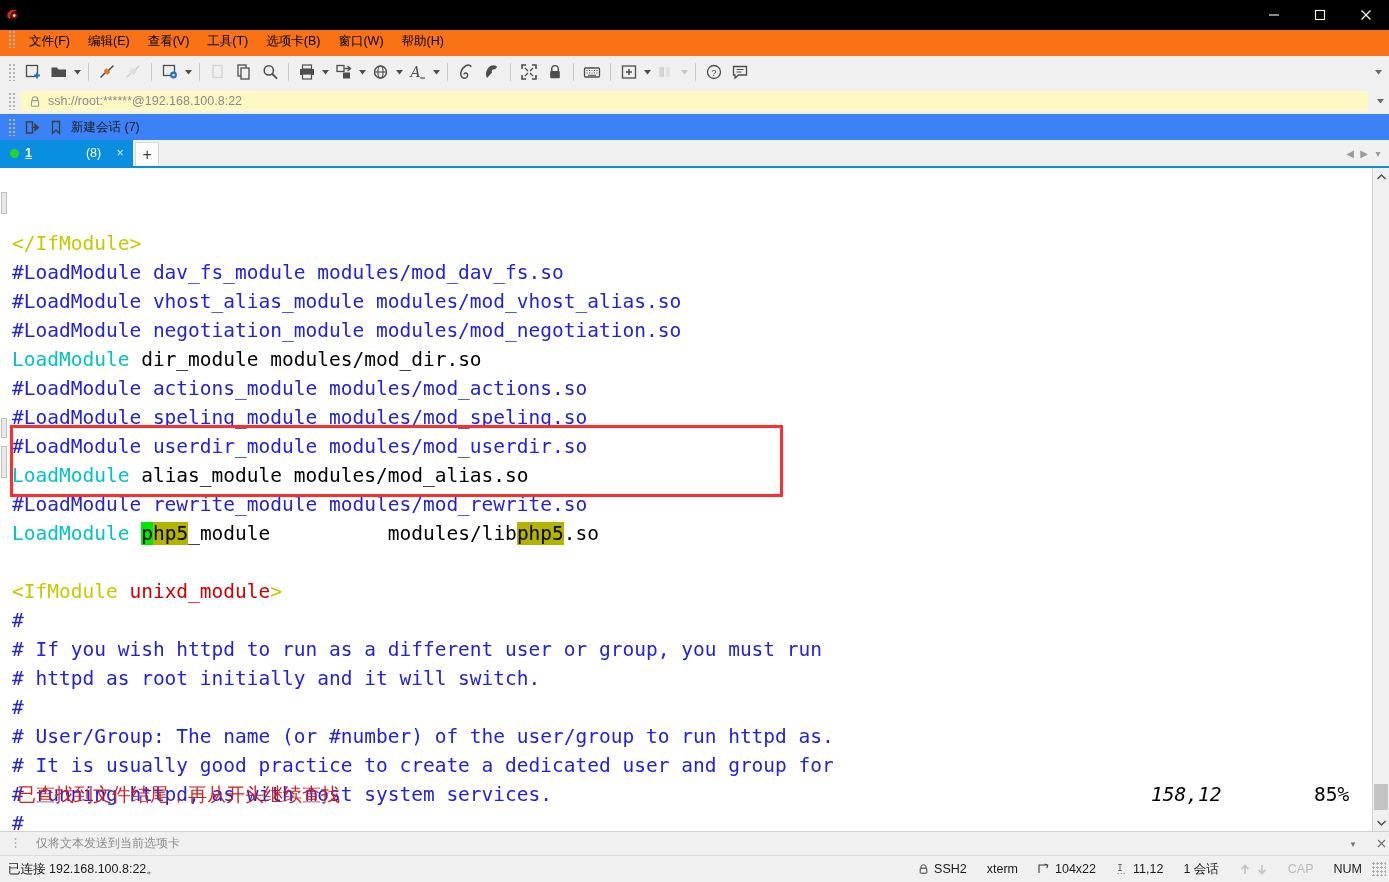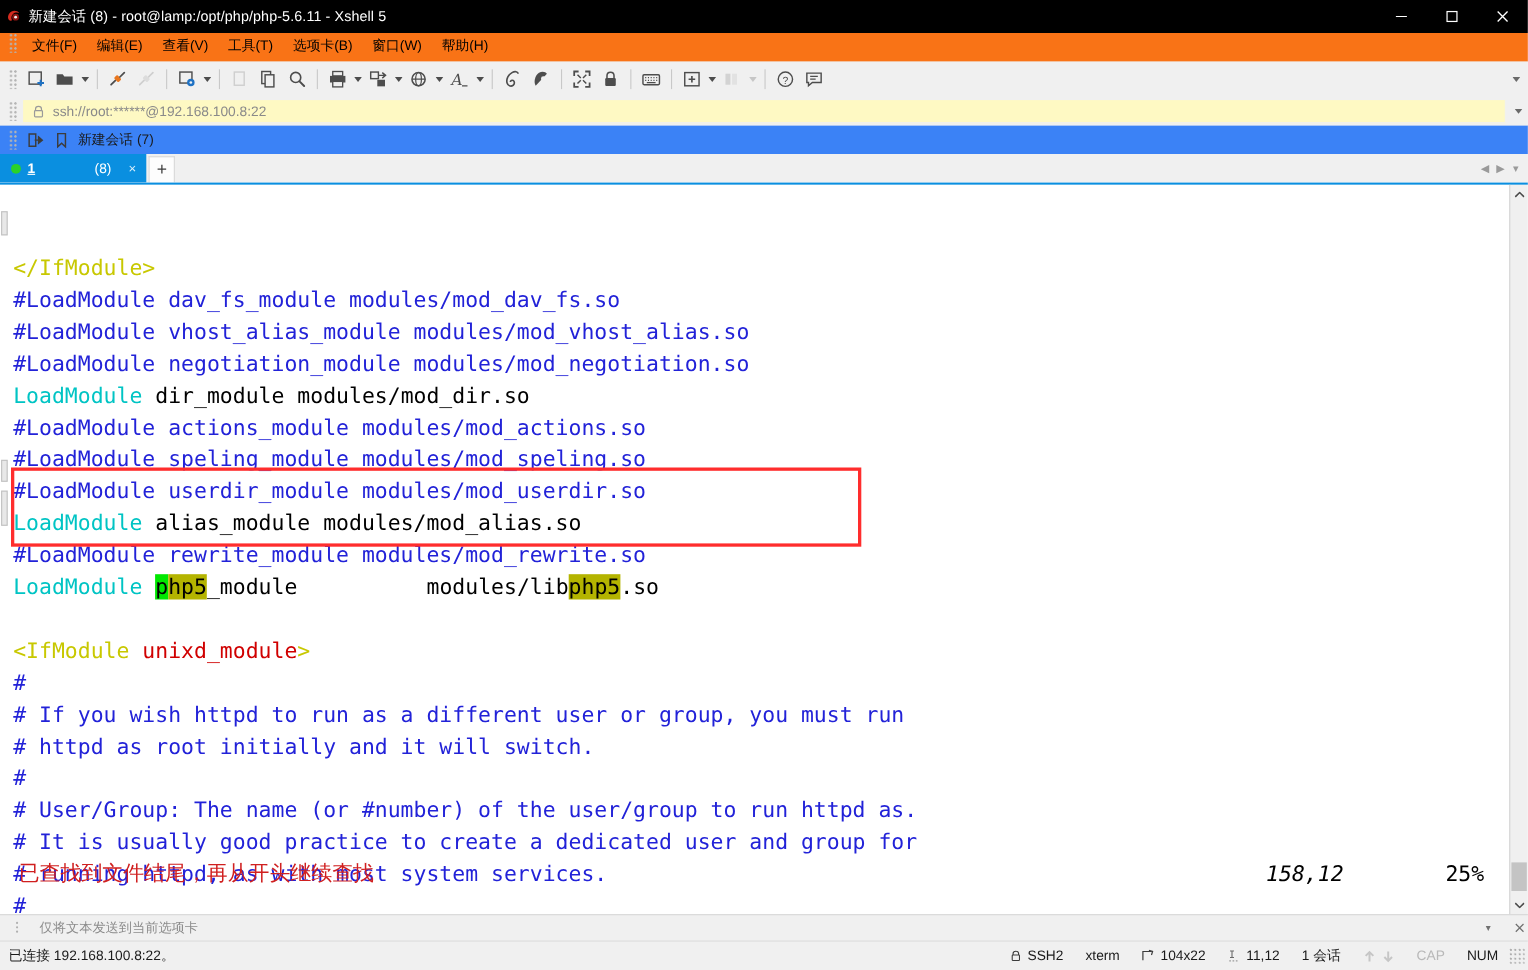--- a/index.html
+++ b/index.html
@@ -353,21 +353,20 @@
 <div id="app">
 
   <div class="titlebar">
     <div class="title-icon">
       <svg width="16" height="16" viewBox="0 0 16 16">
         <path d="M3 11 C1.5 9 2.5 5 5.5 3.5 C8 2.2 11 3 12.5 5 C11 4 8.5 4 7 5.5 C5 7.5 5 9.5 6 11.5 C4.8 12 3.8 11.8 3 11 Z" fill="#d42b1f"></path>
         <circle cx="9.2" cy="8.6" r="3.1" fill="#8c1410"></circle>
         <circle cx="9.2" cy="8.6" r="1.3" fill="#f2f2f2"></circle>
       </svg>
     </div>
-    <div class="title-text">新建会话 (8) - root@lamp:/opt/php/php-5.6.11 - Xshell 5</div>
     <div class="title-spacer"></div>
     <div class="wbtns">
       <div class="wbtn">
         <svg width="12" height="12" viewBox="0 0 12 12">
             <path d="M1 6 H11" stroke="#ffffff" stroke-width="1.1"></path>
           </svg>
       </div>
       <div class="wbtn">
         <svg width="12" height="12" viewBox="0 0 12 12">
             <rect x="1.5" y="1.5" width="9" height="9" fill="none" stroke="#ffffff" stroke-width="1.1"></rect>
@@ -665,21 +664,21 @@
     <div class="term" id="term">
       <div id="term-lines"><div class="line"><span class="c-yellow">&lt;/IfModule&gt;</span></div><div class="line"><span class="c-blue">#LoadModule dav_fs_module modules/mod_dav_fs.so</span></div><div class="line"><span class="c-blue">#LoadModule vhost_alias_module modules/mod_vhost_alias.so</span></div><div class="line"><span class="c-blue">#LoadModule negotiation_module modules/mod_negotiation.so</span></div><div class="line"><span class="c-cyan">LoadModule</span><span class="c-black"> dir_module modules/mod_dir.so</span></div><div class="line"><span class="c-blue">#LoadModule actions_module modules/mod_actions.so</span></div><div class="line"><span class="c-blue">#LoadModule speling_module modules/mod_speling.so</span></div><div class="line"><span class="c-blue">#LoadModule userdir_module modules/mod_userdir.so</span></div><div class="line"><span class="c-cyan">LoadModule</span><span class="c-black"> alias_module modules/mod_alias.so</span></div><div class="line"><span class="c-blue">#LoadModule rewrite_module modules/mod_rewrite.so</span></div><div class="line"><span class="c-cyan">LoadModule</span><span class="c-black"> </span><span class="hl-green">p</span><span class="hl-olive">hp5</span><span class="c-black">_module          modules/lib</span><span class="hl-olive">php5</span><span class="c-black">.so</span></div><div class="line"><span class="c-black"> </span></div><div class="line"><span class="c-yellow">&lt;IfModule </span><span class="c-red">unixd_module</span><span class="c-yellow">&gt;</span></div><div class="line"><span class="c-blue">#</span></div><div class="line"><span class="c-blue"># If you wish httpd to run as a different user or group, you must run</span></div><div class="line"><span class="c-blue"># httpd as root initially and it will switch.</span></div><div class="line"><span class="c-blue">#</span></div><div class="line"><span class="c-blue"># User/Group: The name (or #number) of the user/group to run httpd as.</span></div><div class="line"><span class="c-blue"># It is usually good practice to create a dedicated user and group for</span></div><div class="line"><span class="c-blue"># running httpd, as with most system services.</span></div><div class="line"><span class="c-blue">#</span></div></div>
 
       
       <div class="redbox" style="left:1px; top:257px; width:773px; height:72px;"></div>
 
       
       <div class="status-line" style="top:612px;">
         <span class="msg-red" style="padding-left:8px;">已查找到文件结尾，再从开头继续查找</span>
         <span class="sl-pos" style="left:1142px;font-style:italic;">158,12</span>
-        <span class="sl-pos" style="left:1305px;">25%</span>
+        <span class="sl-pos" style="left:1305px;">85%</span>
       </div>
     </div>
 
     <div class="term-scroll">
       <div class="sc-arrow">
         <svg width="9" height="6" viewBox="0 0 9 6">
             <path d="M0.5 5 L4.5 1 L8.5 5" fill="none" stroke="#4a4a4a" stroke-width="1.4"></path>
           </svg>
       </div>
       <div class="sc-track">

